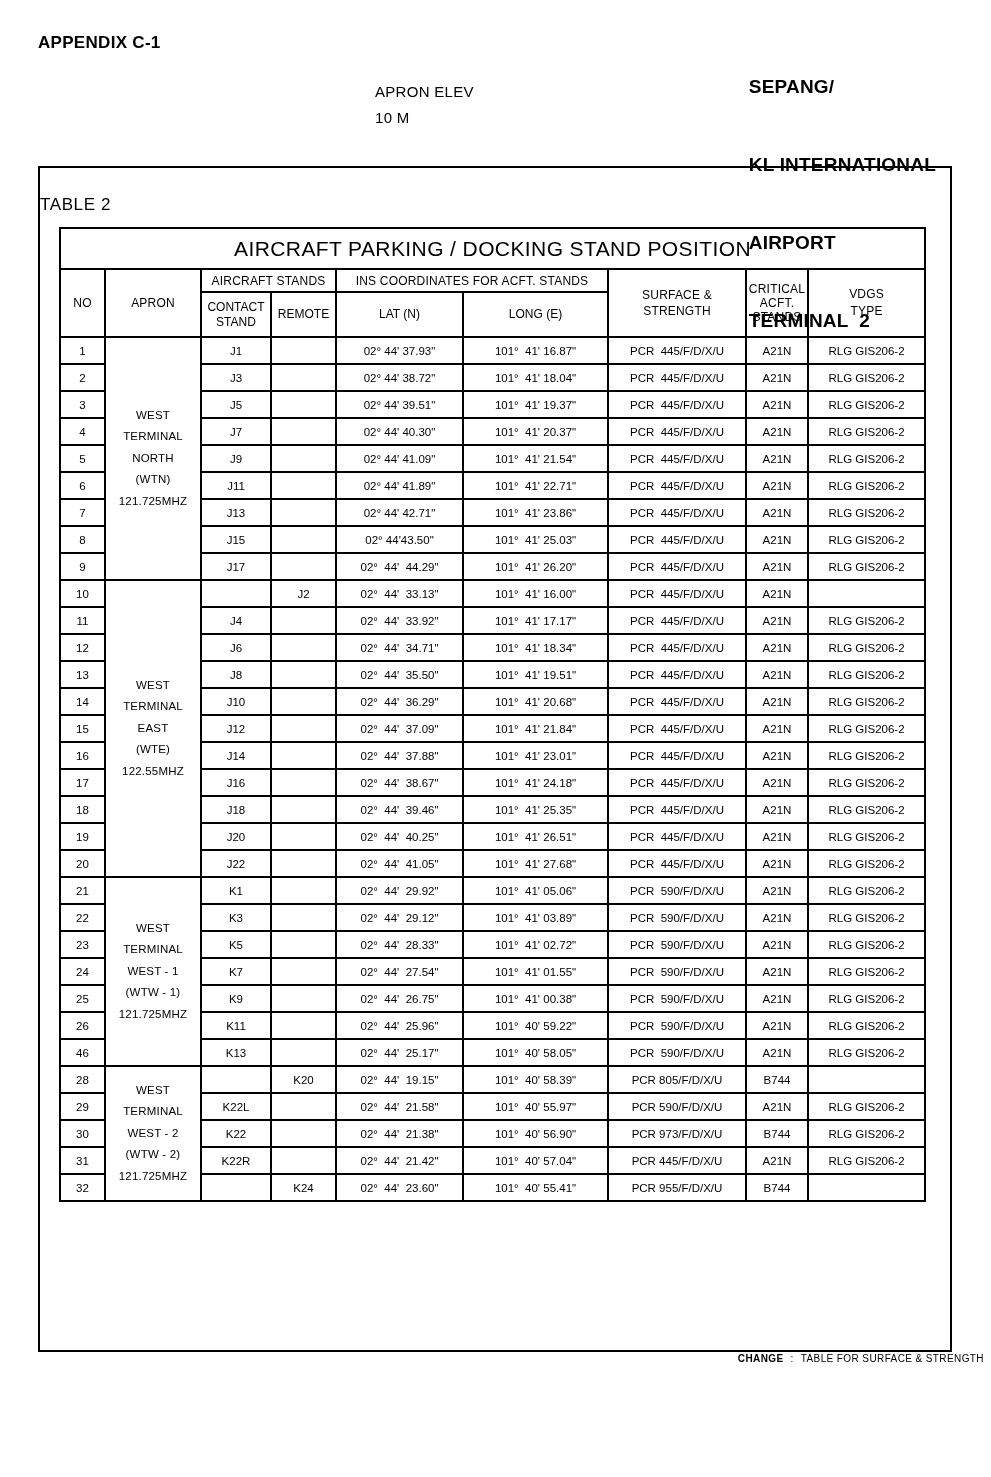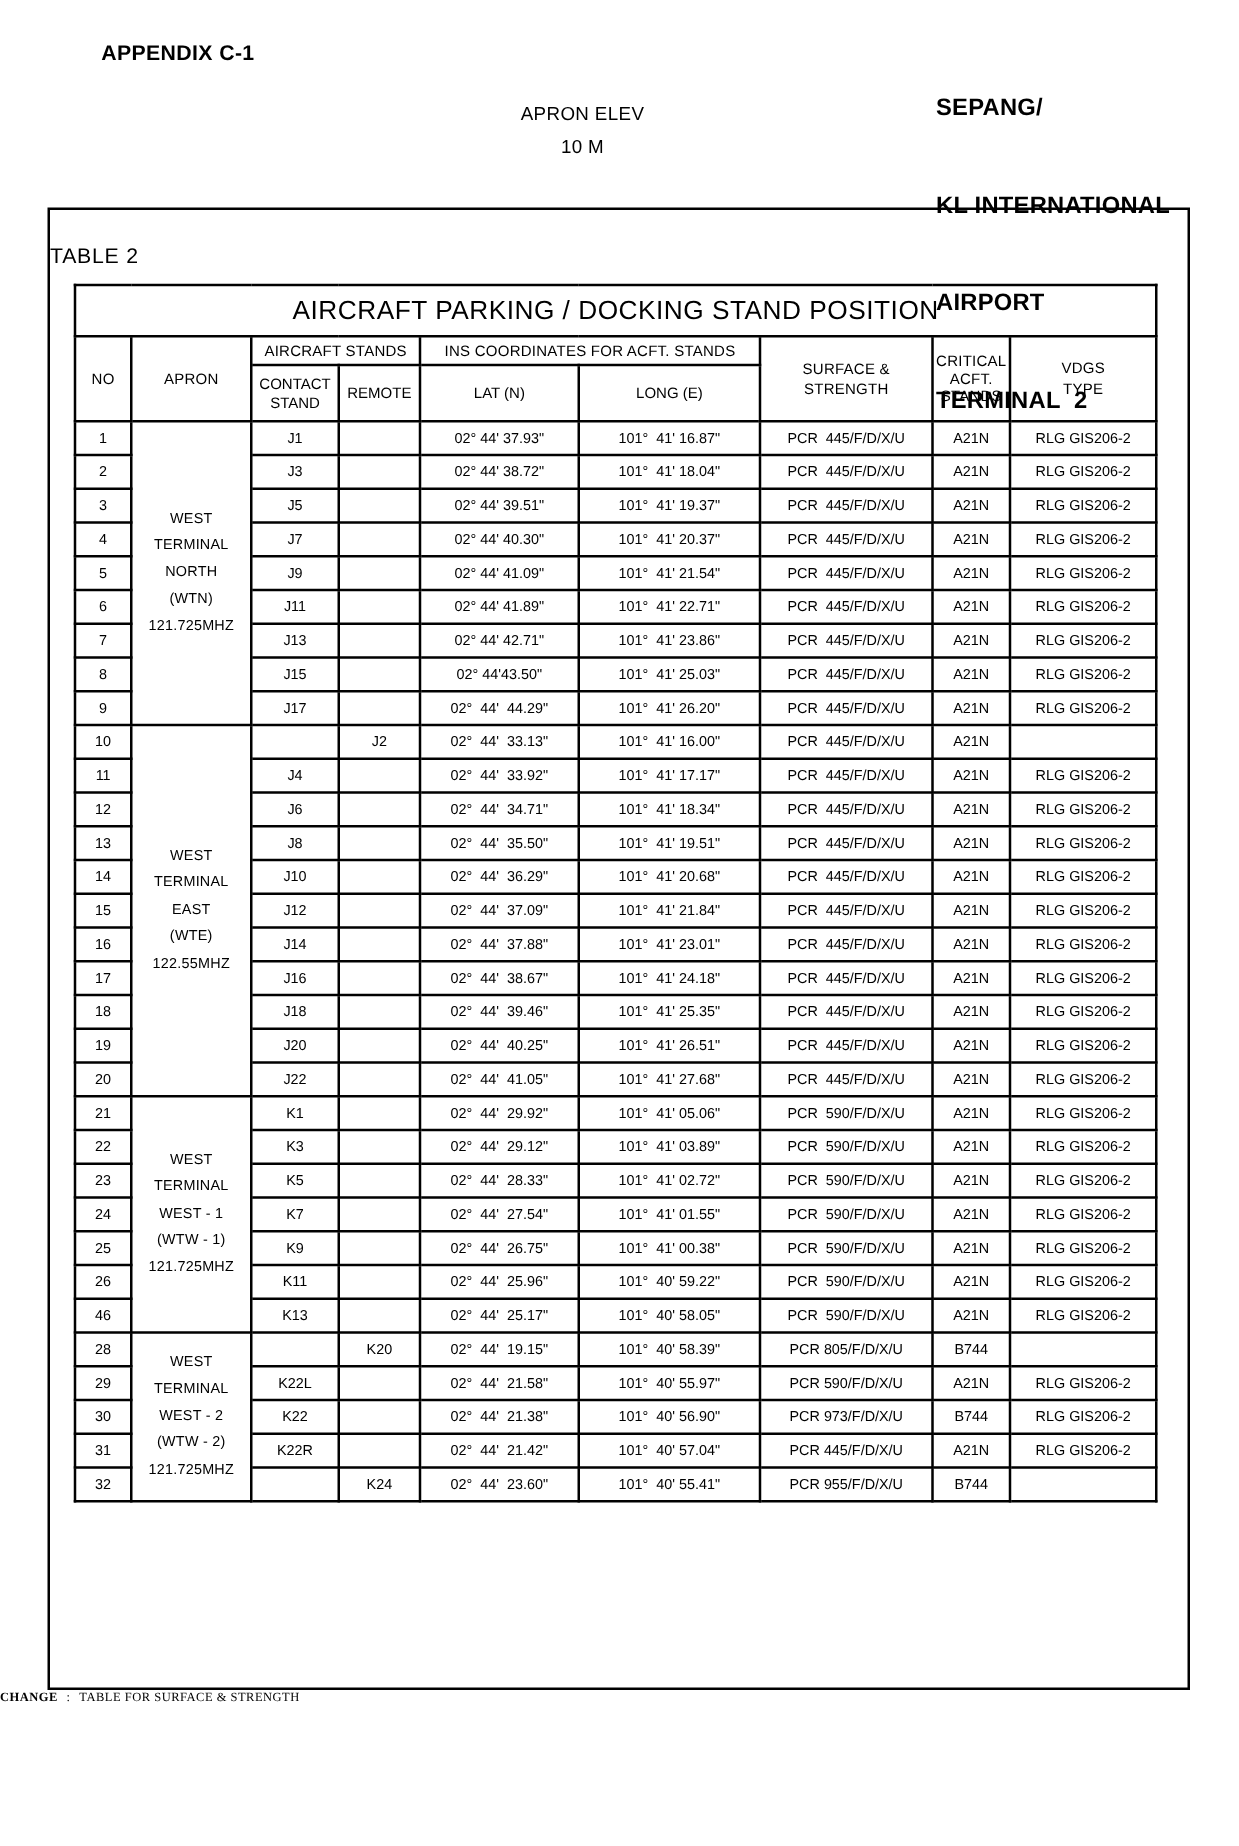--- a/index.html
+++ b/index.html
@@ -6,26 +6,26 @@
   body {
     width: 991px; height: 1477px;
     background: #ffffff;
     color: #000;
     font-family: "Liberation Sans", sans-serif;
     position: relative;
     -webkit-font-smoothing: antialiased;
   }
   .top-left {
     position: absolute; left: 38px; top: 33px;
-    font-weight: bold; font-size: 17px; letter-spacing: .3px; margin-left: 43px;
+    font-weight: bold; font-size: 17px; letter-spacing: .3px;
   }
   .top-left .doc-title { margin-top: 21px; line-height: 27px; }
   .top-center {
     position: absolute; left: 375px; top: 79px; width: 182px;
-    text-align: center; font-size: 15px; line-height: 26px; letter-spacing: .3px;
+    font-size: 15px; line-height: 26px; letter-spacing: .3px;
   }
   .top-right {
     position: absolute; right: 55px; top: 22px;
     font-weight: bold; font-size: 19px; line-height: 26px;
     white-space: pre; letter-spacing: .2px;
   }
   .outer-box {
     position: absolute; left: 38px; top: 166px;
     width: 910px; height: 1182px;
     border: 2px solid #000;
@@ -51,21 +51,21 @@
   th.critical-h { text-align: left; padding-left: 5px; font-size: 11.5px; white-space: pre-line; line-height: 14px; }
   tbody td { height: 25px; font-size: 11.5px; }
   td.c-apron {
     text-align: left; vertical-align: top;
     padding: 7px 2px 0 10px;
     line-height: 21.5px; font-size: 11.5px; letter-spacing: .2px;
   }
   td.c-coord, td.c-surface { white-space: pre; }
   .footer {
     position: absolute; top: 1353px; left: 0; width: 984px;
-    text-align: left; font-size: 10px; letter-spacing: .4px; font-family: Liberation Serif, serif;
+    text-align: right; font-size: 10px; letter-spacing: .4px;
   }
   .footer .chg { font-weight: bold; }
   .footer .sep { margin: 0 7px; }
 </style>
 </head>
 <body>
 
 <div class="top-left">
   <div class="appendix">APPENDIX C-1</div>
 </div>

